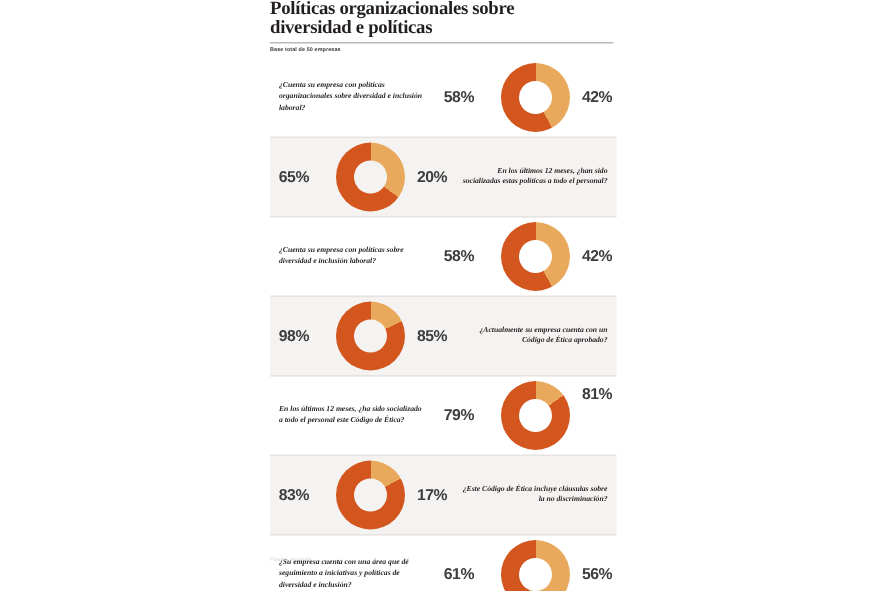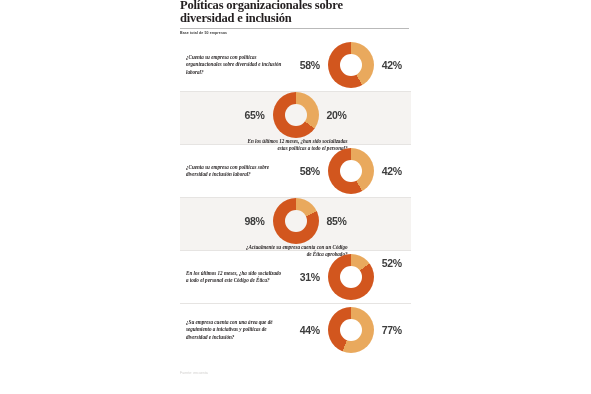--- a/index.html
+++ b/index.html
@@ -36,21 +36,21 @@
   }
   
   .rows{margin-top:3px;}
   .row{
     position:relative;
     height:52px;
     display:flex;
     align-items:center;
     border-bottom:1px solid #e6e4e2;
   }
-  .row.alt{background:#f5f3f1;flex-direction:column;}
+  .row.alt{background:#f5f3f1;}
   .row:last-child{border-bottom:none;}
   .qtext{
     font-family:"Liberation Serif", serif;
     font-style:italic;
     font-weight:bold;
     font-size:5.1px;
     line-height:7.2px;
     color:#231f20;
     width:104px;
     padding:0 6px;
@@ -63,21 +63,21 @@
     display:flex;align-items:center;justify-content:center;
   }
   .pct{
     font-family:"Liberation Sans", sans-serif;
     font-weight:bold;
     font-size:10.5px;
     color:#3d3d3d;
     letter-spacing:-0.3px;
     width:26px;
   }
-  .pct.left{text-align:center;padding-right:5px;}
+  .pct.left{text-align:right;padding-right:18px;}
   .pct.right{text-align:center;padding-left:5px;}
   .donut{
     width:46px;height:46px;border-radius:50%;
     position:relative;flex:0 0 auto;
   }
   .donut .hole{
     position:absolute;left:12px;top:12px;width:22px;height:22px;
     border-radius:50%;background:#ffffff;
   }
   .row.alt .donut .hole{background:#f5f3f1;}
@@ -90,21 +90,21 @@
   }
 </style>
 </head>
 <body>
 
 <div id="page">
   <div class="sheet">
 
     <div class="title">
       <span>Políticas organizacionales sobre</span>
-      <span>diversidad e inclusión</span>
+      <span>diversidad e políticas</span>
     </div>
 
     <div class="rule"></div>
 
     <div class="basenote">Base total de 50 empresas</div>
 
     <div class="rows" id="rows">
         <div class="row">
           <div class="qtext q-left">¿Cuenta su empresa con políticas organizacionales sobre diversidad e inclusión laboral?</div>
           <div class="chartcell">
@@ -141,34 +141,44 @@
             <div class="donut" style="background: conic-gradient(rgb(233, 169, 93) 0deg, rgb(233, 169, 93) 64.8deg, rgb(210, 86, 30) 64.8deg, rgb(210, 86, 30) 360deg);">
               <div class="hole"></div>
             </div>
             <div class="pct right">85%</div>
           </div>
           <div class="qtext q-right">¿Actualmente su empresa cuenta con un Código de Ética aprobado?</div>
         </div>
         <div class="row">
           <div class="qtext q-left">En los últimos 12 meses, ¿ha sido socializado a todo el personal este Código de Ética?</div>
           <div class="chartcell">
-            <div class="pct left dn">31%</div>
+            <div class="pct left dn">79%</div>
             <div class="donut" style="background: conic-gradient(rgb(233, 169, 93) 0deg, rgb(233, 169, 93) 54deg, rgb(210, 86, 30) 54deg, rgb(210, 86, 30) 360deg);">
               <div class="hole"></div>
             </div>
-            <div class="pct right up">52%</div>
+            <div class="pct right up">81%</div>
           </div>
+        </div>
+        <div class="row alt">
+          <div class="chartcell">
+            <div class="pct left">83%</div>
+            <div class="donut" style="background: conic-gradient(rgb(233, 169, 93) 0deg, rgb(233, 169, 93) 61.2deg, rgb(210, 86, 30) 61.2deg, rgb(210, 86, 30) 360deg);">
+              <div class="hole"></div>
+            </div>
+            <div class="pct right">17%</div>
+          </div>
+          <div class="qtext q-right">¿Este Código de Ética incluye cláusulas sobre la no discriminación?</div>
         </div>
         <div class="row">
           <div class="qtext q-left">¿Su empresa cuenta con una área que dé seguimiento a iniciativas y políticas de diversidad e inclusión?</div>
           <div class="chartcell">
-            <div class="pct left">44%</div>
+            <div class="pct left">61%</div>
             <div class="donut" style="background: conic-gradient(rgb(233, 169, 93) 0deg, rgb(233, 169, 93) 201.6deg, rgb(210, 86, 30) 201.6deg, rgb(210, 86, 30) 360deg);">
               <div class="hole"></div>
             </div>
-            <div class="pct right">77%</div>
+            <div class="pct right">56%</div>
           </div>
         </div>
       </div>
 
     <div class="credit">Fuente: encuesta</div>
   </div>
 </div>
 
 </body></html>

